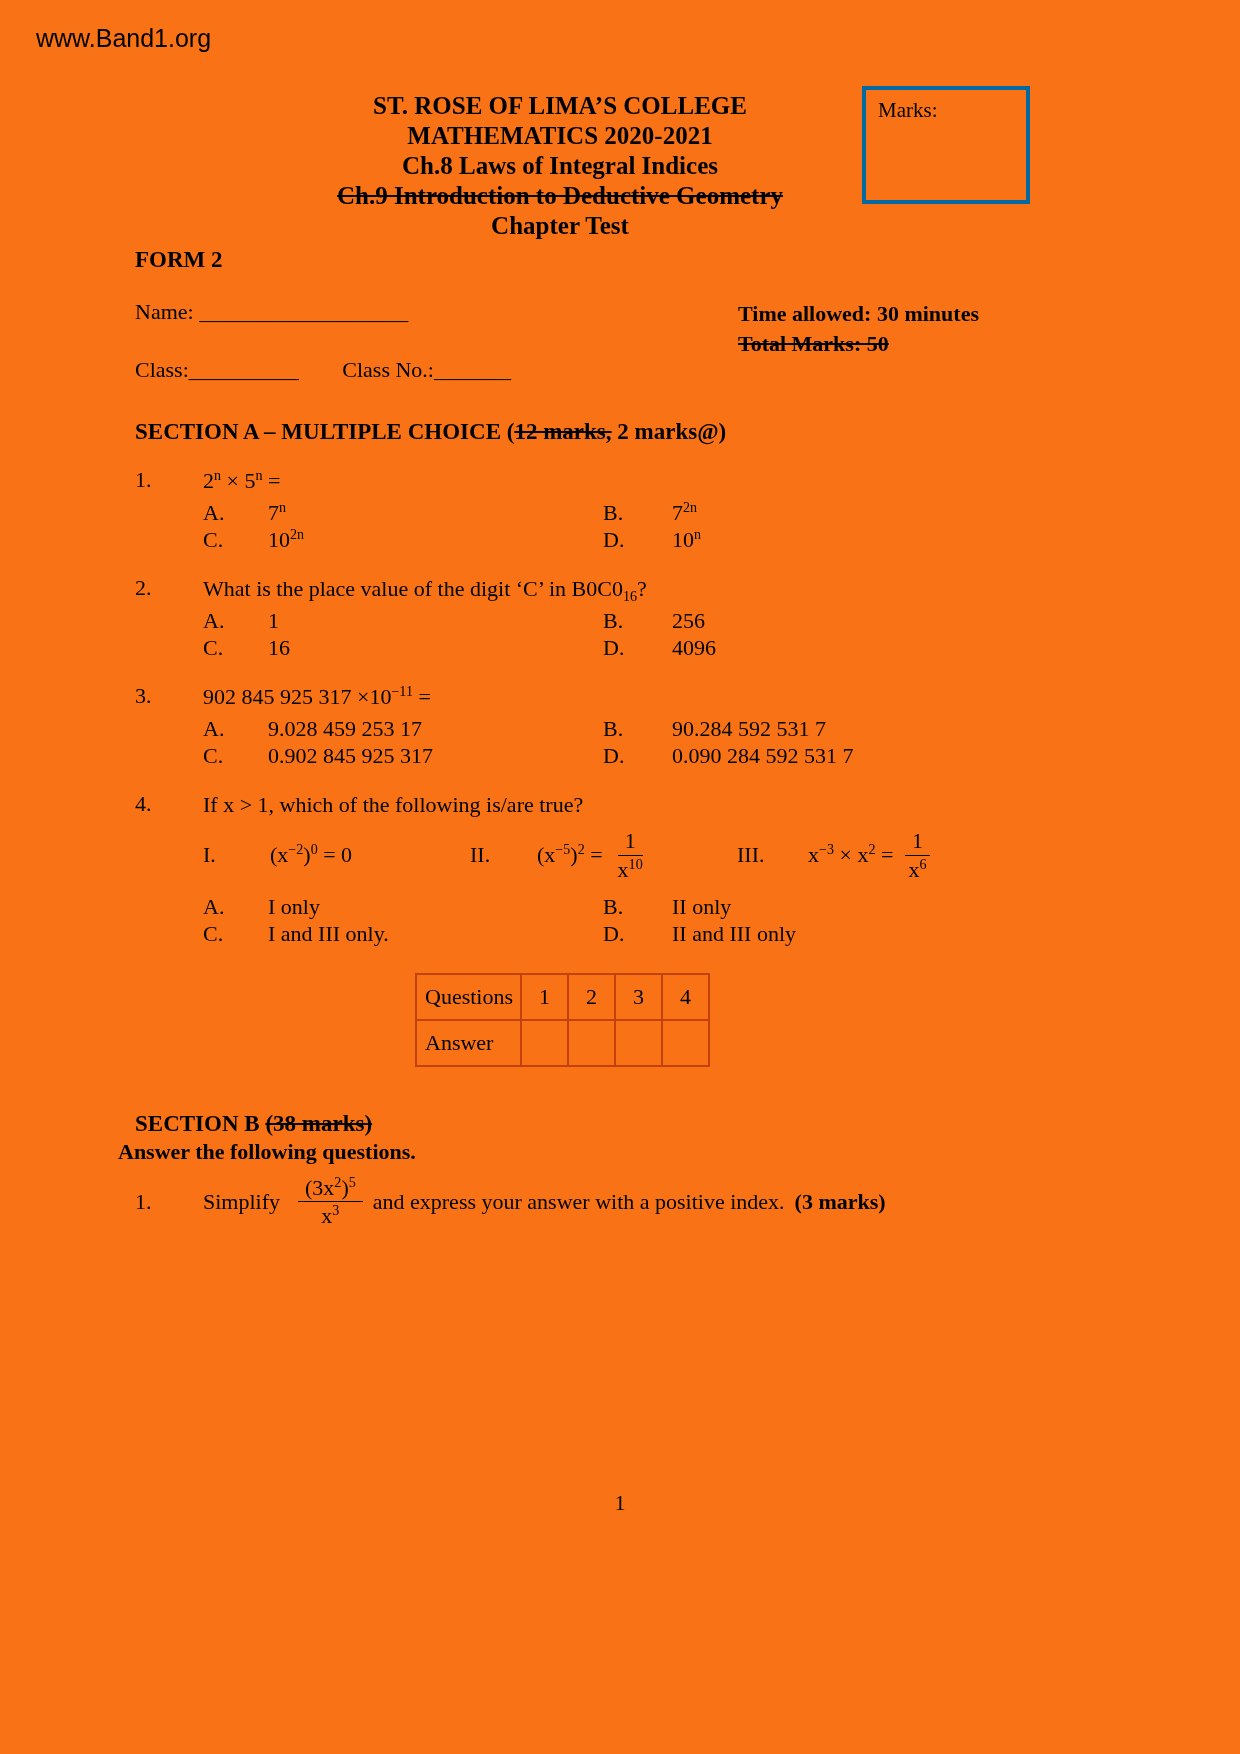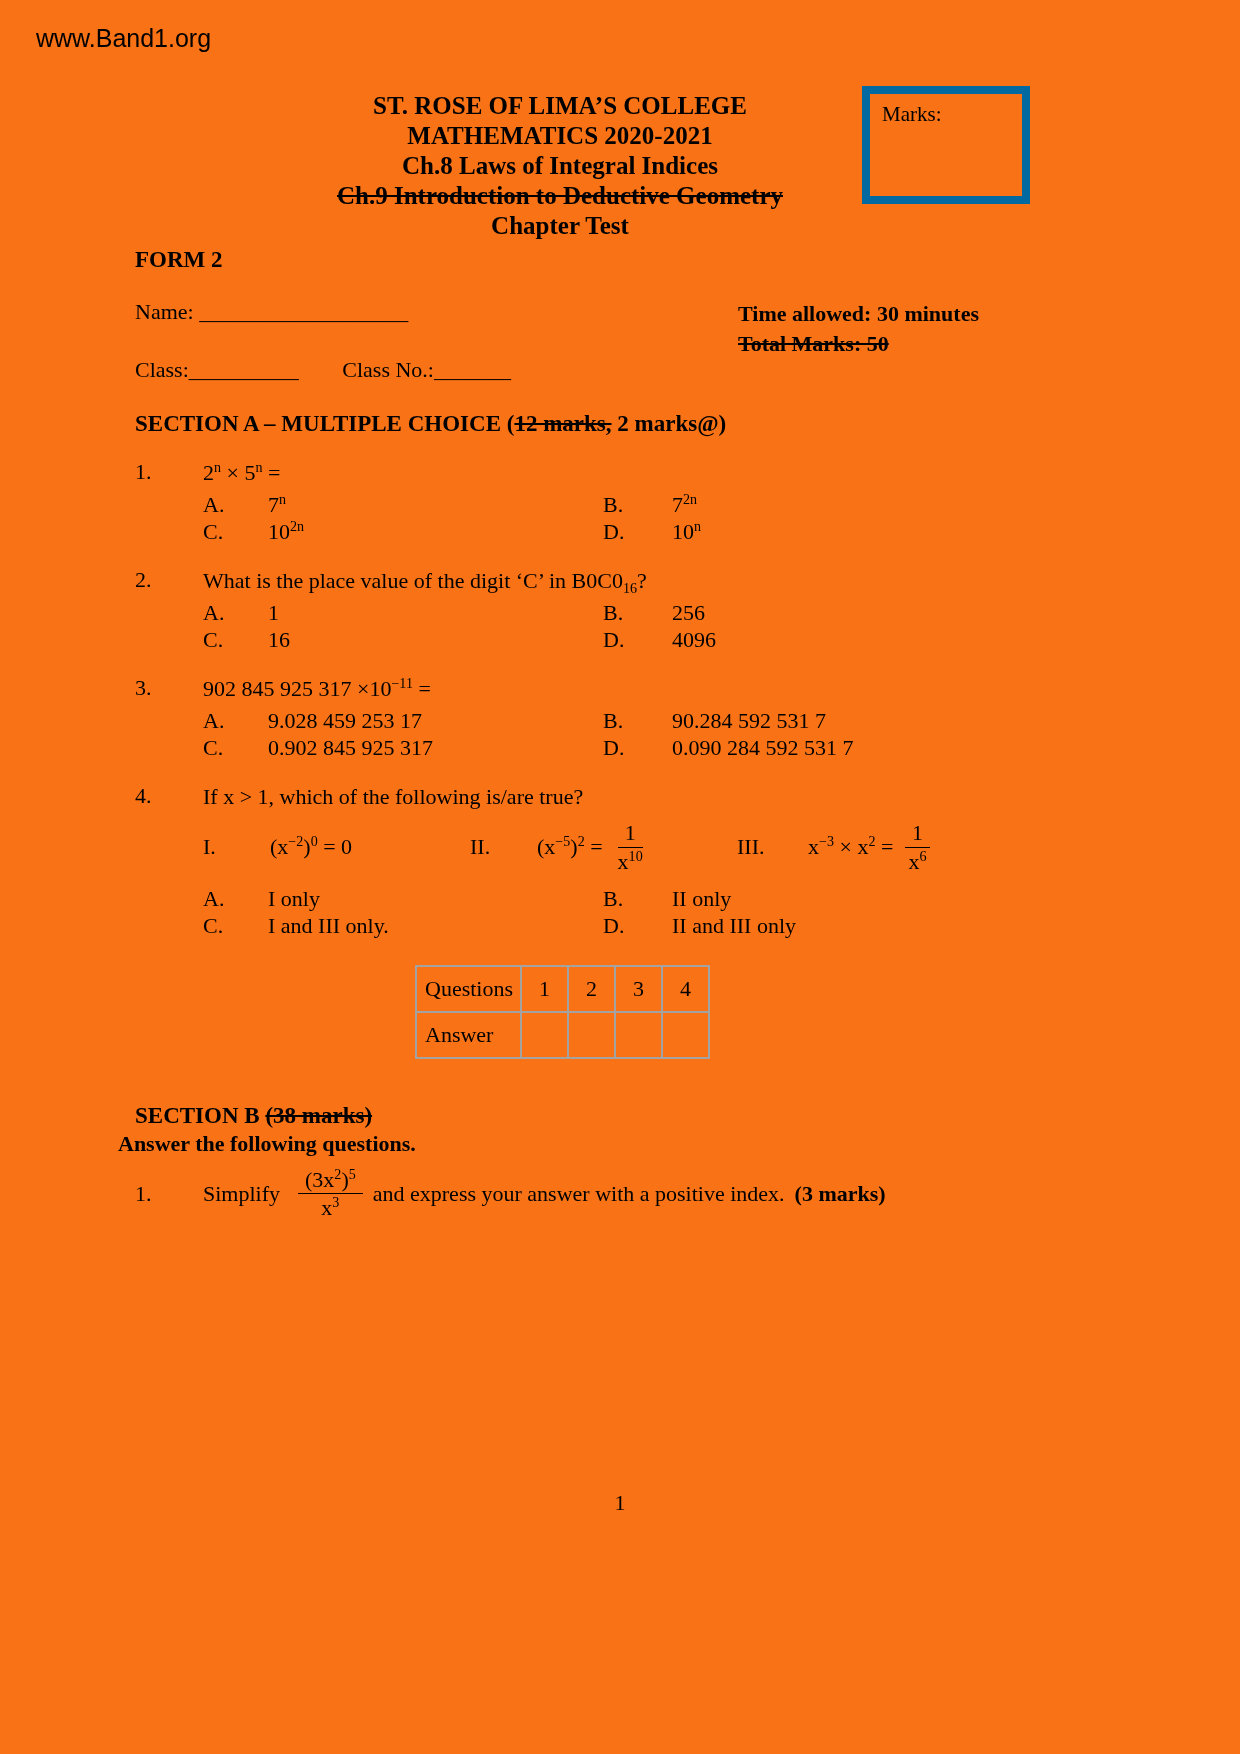--- a/index.html
+++ b/index.html
@@ -31,21 +31,21 @@
     margin-top: 25px;
   }
   .strike { text-decoration: line-through; }
   .bold { font-weight: bold; }
   .marks-box {
     position: absolute;
     left: 862px;
     top: 86px;
     width: 168px;
     height: 118px;
-    border: 8px solid #0369a1;
+    border: 4px solid #0369a1;
     padding: 8px 12px;
     font-size: 21px;
   }
   .form-line {
     margin: 6px 16px 0 135px;
     font-weight: bold;
     font-size: 23px;
   }
   .row-name {
     position: relative;
@@ -55,21 +55,21 @@
   .time-block {
     position: absolute;
     left: 603px;
     top: 0;
     font-weight: bold;
     line-height: 30px;
   }
   .row-class { margin: 26px 0 0 135px; }
   .row-class .classno-label { margin-left: 38px; }
   .section-heading {
-    margin: 28px 0 0 135px;
+    margin: 36px 0 0 135px;
     font-weight: bold;
     font-size: 23px;
   }
   .q { display: flex; margin-left: 135px; margin-top: 22px; }
   .q-num { width: 68px; flex: none; }
   .q-body { flex: 1; }
   .stem { line-height: 28px; }
   .opts {
     display: grid;
     grid-template-columns: 65px 335px 69px auto;
@@ -94,21 +94,21 @@
   }
   .frac .fnum { padding: 0 7px 1px 7px; border-bottom: 1.5px solid #000; text-align: center; }
   .frac .fden { padding: 1px 7px 0 7px; text-align: center; }
   sup { font-size: 0.64em; line-height: 0; }
   sub { font-size: 0.64em; line-height: 0; }
   .ans-table {
     border-collapse: collapse;
     margin: 26px 0 0 415px;
     font-size: 22px;
   }
-  .ans-table td { border: 2px solid #a3a3a3; height: 46px; }
+  .ans-table td { border: 2px solid #c2410c; height: 46px; }
   .ans-table .lab { width: 105px; padding-left: 8px; text-align: left; }
   .ans-table .cell { width: 47px; text-align: center; }
   .sb-heading { margin-top: 44px; }
   .instr { margin: 2px 0 0 118px; font-weight: bold; }
   .qb { margin-top: 10px; align-items: center; }
   .qb .q-body { display: flex; align-items: center; gap: 10px; }
   .page-number {
     position: absolute;
     top: 1490px;
     left: 0;

